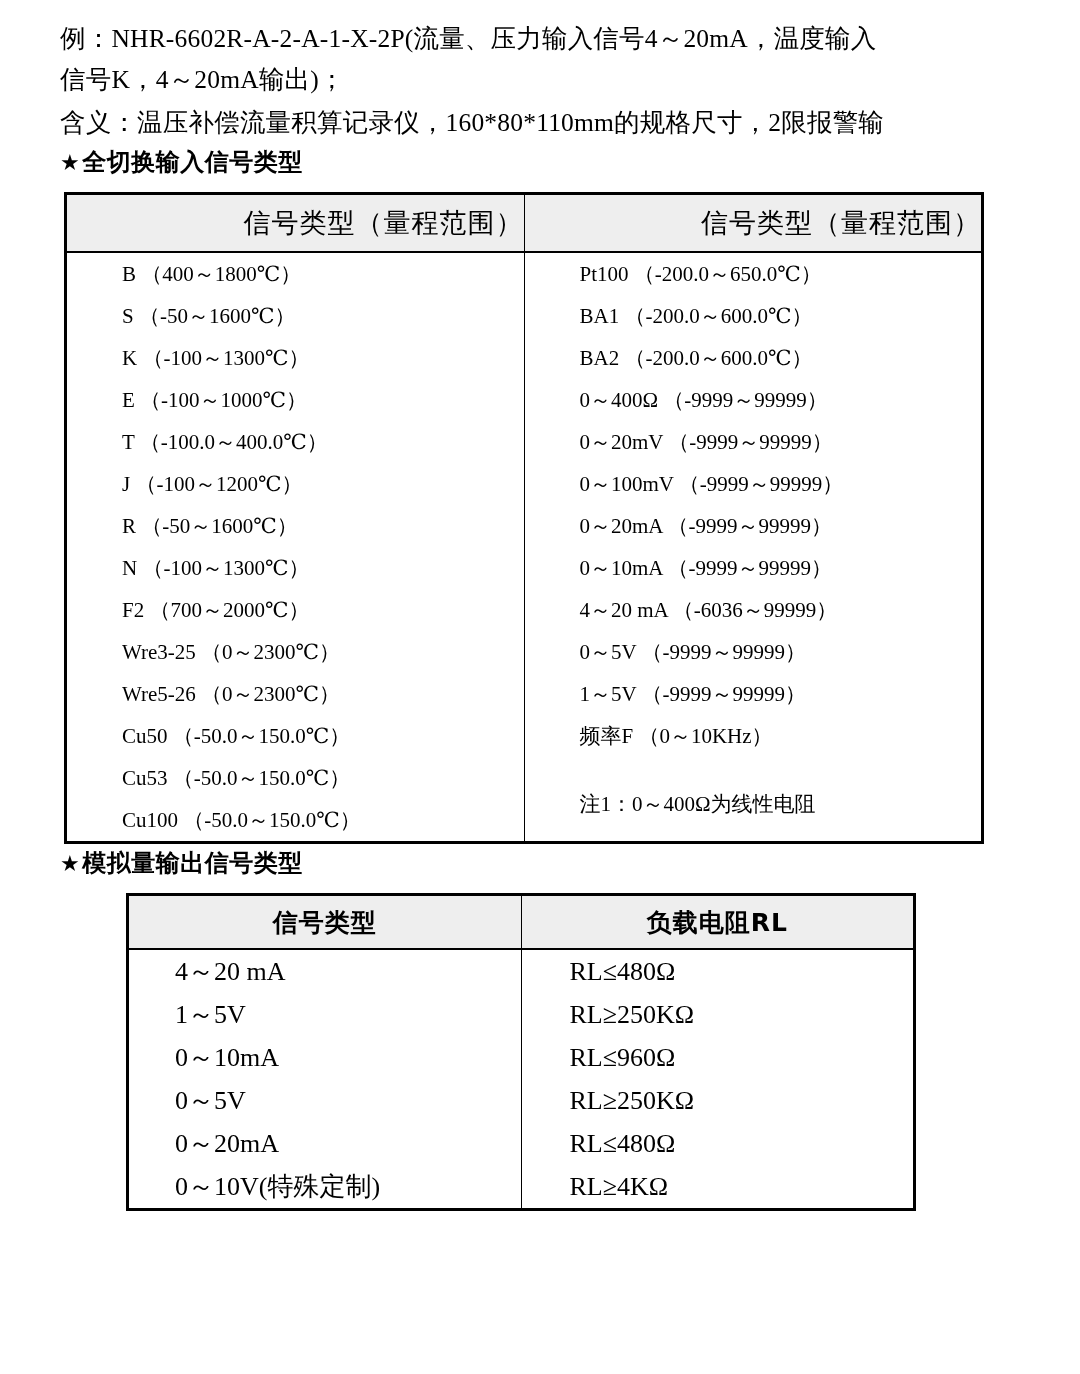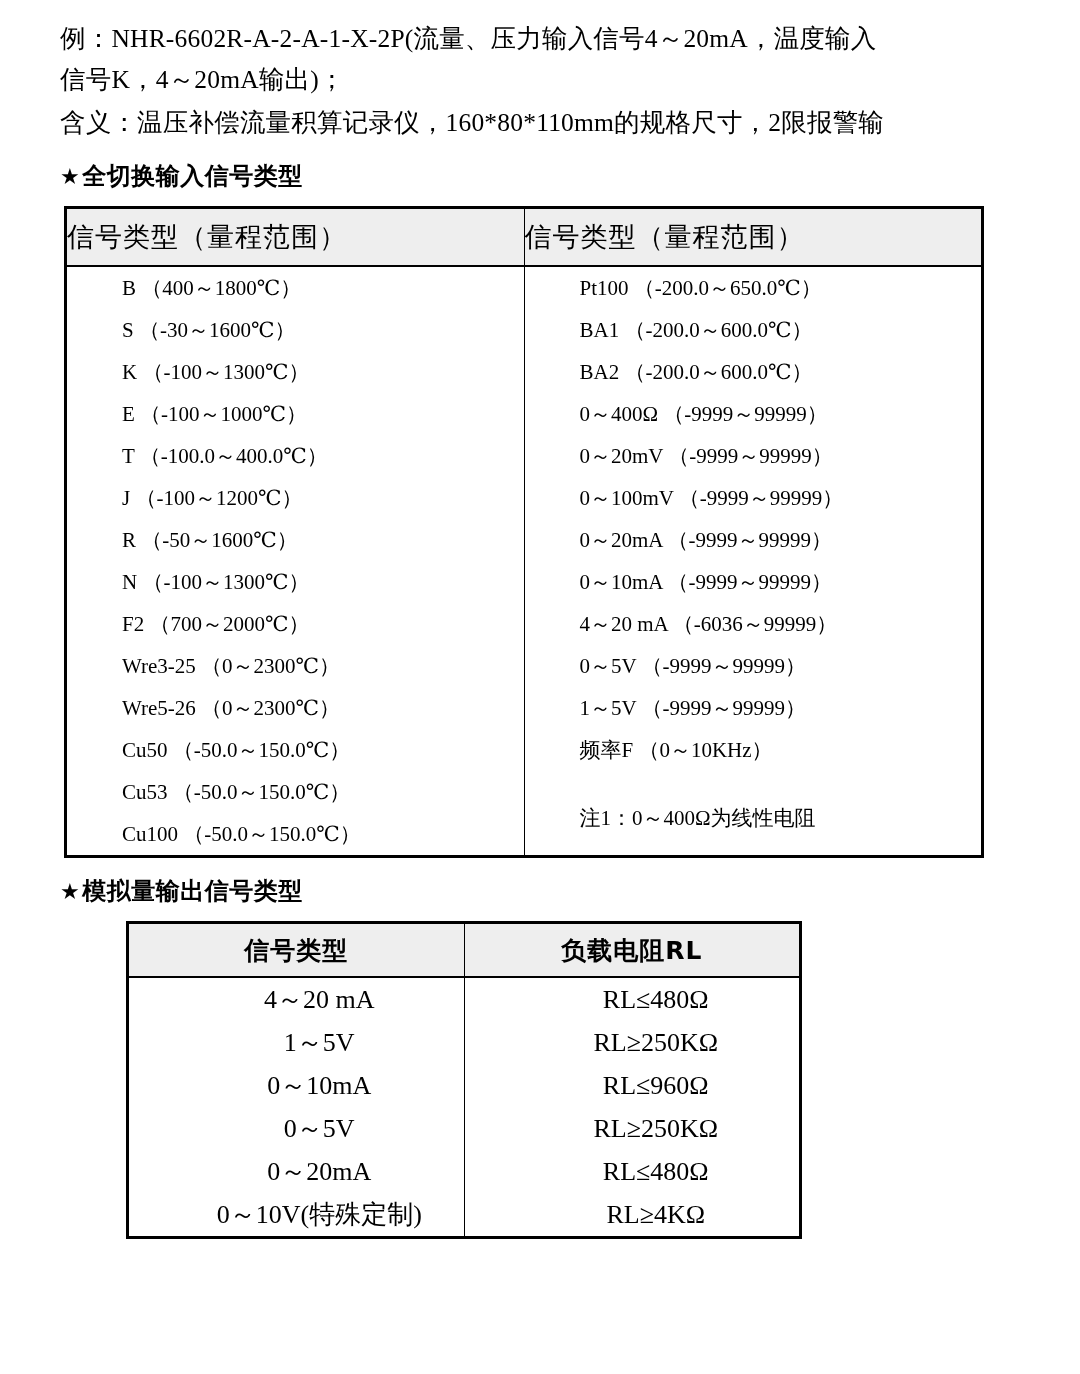--- a/index.html
+++ b/index.html
@@ -36,21 +36,21 @@
   .intro .p-block {
     margin-bottom: 2px;
   }
 
   
   .section-head {
     font-family: "DejaVu Sans", "Liberation Sans", sans-serif;
     font-weight: bold;
     font-size: 24px;
     line-height: 30px;
-    margin: 18px 0 14px 0;
+    margin: 4px 0 14px 0;
     letter-spacing: 0.5px;
   }
   .section-head .star {
     font-size: 22px;
     margin-right: 2px;
   }
 
   
   table.sig {
     border-collapse: collapse;
@@ -60,21 +60,21 @@
     border: 3px solid #000;
   }
   table.sig th, table.sig td {
     border: 1.5px solid #000;
     padding: 0;
   }
   table.sig thead th {
     background: #eeeeee;
     font-size: 27px;
     font-weight: normal;
-    text-align: left;
+    text-align: right;
     height: 56px;
     letter-spacing: 1px;
     border-bottom: 2.5px solid #000;
   }
   td.listcell {
     vertical-align: top;
     padding: 10px 0 14px 0;
   }
   td.listcell.left  { padding-left: 24px; }
   td.listcell.right { padding-left: 24px; }
@@ -84,21 +84,21 @@
     white-space: nowrap;
     margin-left: 31px;
   }
   .row-line.note {
     margin-top: 26px;
   }
 
   
   table.out {
     border-collapse: collapse;
-    width: 676px;
+    width: 790px;
     margin: 0 0 0 66px;
     table-layout: fixed;
     border: 3px solid #000;
   }
   table.out th {
     background: #eeeeee;
     font-family: "DejaVu Sans", "Liberation Sans", sans-serif;
     font-size: 25px;
     font-weight: bold;
     text-align: center;
@@ -106,21 +106,20 @@
     border: 1.5px solid #000;
     border-bottom: 2.5px solid #000;
     letter-spacing: 1px;
   }
   table.out td {
     border-left: 1.5px solid #000;
     border-right: 1.5px solid #000;
     font-size: 26px;
     height: 43px;
     padding: 0;
-    text-align: center;
   }
   table.out td.c1 { padding-left: 46px; }
   table.out td.c2 { padding-left: 48px; }
   .nowrap { white-space: nowrap; }
 </style>
 </head>
 <body>
 
 <div class="page">
 
@@ -142,21 +141,21 @@
     <thead>
       <tr>
         <th>信号类型（量程范围）</th>
         <th>信号类型（量程范围）</th>
       </tr>
     </thead>
     <tbody>
       <tr>
         <td class="listcell left">
           <div class="row-line">B （400～1800℃）</div>
-          <div class="row-line">S （-30～1600℃）</div>
+          <div class="row-line">S （-50～1600℃）</div>
           <div class="row-line">K （-100～1300℃）</div>
           <div class="row-line">E （-100～1000℃）</div>
           <div class="row-line">T （-100.0～400.0℃）</div>
           <div class="row-line">J （-100～1200℃）</div>
           <div class="row-line">R （-50～1600℃）</div>
           <div class="row-line">N （-100～1300℃）</div>
           <div class="row-line">F2 （700～2000℃）</div>
           <div class="row-line">Wre3-25 （0～2300℃）</div>
           <div class="row-line">Wre5-26 （0～2300℃）</div>
           <div class="row-line">Cu50 （-50.0～150.0℃）</div>

